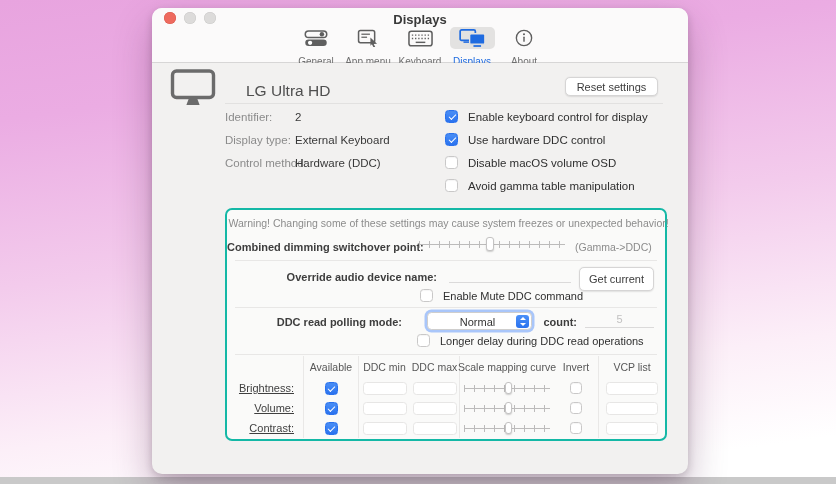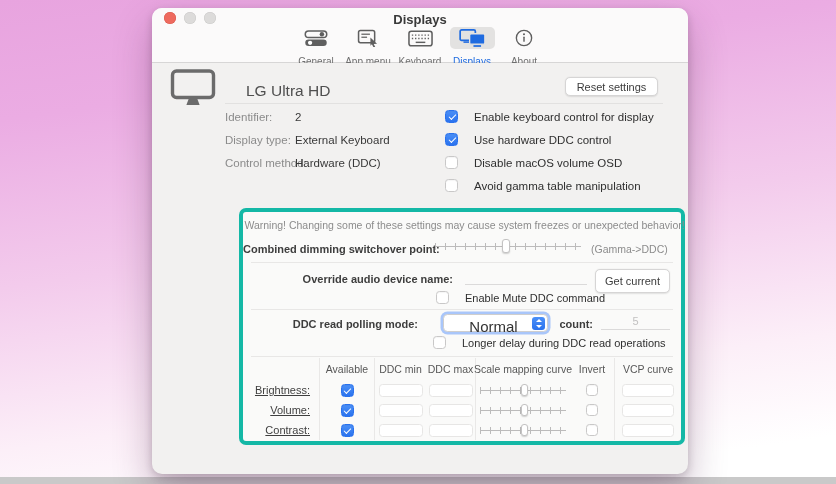--- a/index.html
+++ b/index.html
@@ -42,55 +42,55 @@
     background:#ffffff;border:1px solid #d6d5d5;border-radius:5px;
     font-family:inherit;font-size:11px;color:#3c3c3c;
     box-shadow:0 .5px 1.5px rgba(0,0,0,.10);padding:0;
   }
   .reset-btn{position:absolute;left:413px;top:14px;width:93px;height:19px;}
   .hdr-divider{position:absolute;left:73px;right:25px;top:40px;height:1px;background:#e2e1e0;}
 
   .inforow{position:absolute;left:73px;height:16px;font-size:11.5px;white-space:nowrap;}
   .flabel{position:absolute;left:0;color:#8b8b8b;}
   .fvalue{position:absolute;left:70px;color:#383838;}
-  .cbrow{position:absolute;display:flex;align-items:center;gap:16px;white-space:nowrap;}
+  .cbrow{position:absolute;display:flex;align-items:center;gap:10px;white-space:nowrap;}
   .cbrow .cblabel{font-size:11.5px;color:#2f2f2f;}
 
   .cb{width:13px;height:13px;border-radius:3.5px;background:#fff;border:1px solid #c9c8c8;
       box-sizing:border-box;position:relative;flex:none;
       box-shadow:inset 0 1px 1px rgba(0,0,0,.04);}
   .cb.on{background:linear-gradient(#4b90f8,#2a72ee);border-color:#2a72ee;}
   .cb.on::after{content:'';position:absolute;left:2.5px;top:3px;width:6px;height:3.2px;
       border-left:1.6px solid #fff;border-bottom:1.6px solid #fff;transform:rotate(-45deg);}
   .cb.small{width:12px;height:12px;}
 
   
-  .advbox{position:absolute;left:87px;top:145px;width:438px;height:229px;
-    background:#fafaf9;border:4px solid #14b8a6;border-radius:7px;box-sizing:content-box;}
+  .advbox{position:absolute;left:73px;top:145px;width:438px;height:229px;
+    background:#fafaf9;border:2px solid #14b8a6;border-radius:7px;box-sizing:content-box;}
   .warnrow{position:absolute;top:7px;left:0;right:0;display:flex;justify-content:center;
     align-items:center;gap:5px;font-size:10.5px;color:#8c8c8c;white-space:nowrap;}
   .advlabel{position:absolute;text-align:right;font-size:11px;font-weight:600;color:#3d3d3d;white-space:nowrap;}
   .advtext{font-size:10.5px;color:#8c8c8c;}
   .boxdiv{position:absolute;left:8px;right:8px;height:1px;background:#e8e7e6;}
 
   .tickslider{position:absolute;}
   .tickslider .rail{position:absolute;left:0;right:0;top:calc(50% - .5px);height:1px;background:#bcbbbb;}
   .tickslider .ticks{position:absolute;left:0;right:0;top:calc(50% - 3.5px);height:7px;
       background:repeating-linear-gradient(to right,#bcbbbb 0 1px,transparent 1px 10px);}
   .tickslider .thumb{position:absolute;top:0;width:8px;height:100%;background:#fff;
       border:1px solid #c4c3c3;border-radius:3px;box-sizing:border-box;
       box-shadow:0 1px 1.5px rgba(0,0,0,.18);}
 
   .ufield{position:absolute;background:transparent;border:none;border-bottom:1px solid #dbdada;
       font-family:inherit;font-size:11px;color:#3d3d3d;padding:0 2px;height:16px;outline:none;}
   .count-field{text-align:center;color:#c2c1c1;}
 
   .popup{position:absolute;width:105px;height:18px;background:#fff;border:.5px solid #cfcecd;
       border-radius:4.5px;box-shadow:0 0 0 2.5px rgba(72,135,251,.45);box-sizing:border-box;}
-  .popup .ptext{position:absolute;left:0;right:16px;top:2.5px;text-align:center;font-size:15px;color:#333;margin-left:12px;}
+  .popup .ptext{position:absolute;left:0;right:16px;top:2.5px;text-align:center;font-size:11px;color:#333;margin-left:12px;}
   .stepper{position:absolute;right:2px;top:2px;width:13px;height:13px;border-radius:3px;
       background:linear-gradient(#4b90f8,#2a72ee);}
   .stepper::before{content:'';position:absolute;left:3.5px;top:2.2px;
       border-left:3px solid transparent;border-right:3px solid transparent;border-bottom:3.6px solid #fff;}
   .stepper::after{content:'';position:absolute;left:3.5px;bottom:2.2px;
       border-left:3px solid transparent;border-right:3px solid transparent;border-top:3.6px solid #fff;}
   .getcur-btn{position:absolute;left:352px;top:57px;width:75px;height:24px;}
 
   
   .ctltable{position:absolute;left:0;right:0;top:146px;bottom:0;display:grid;
@@ -278,21 +278,21 @@
       <div class="boxdiv" style="top:144px;"></div>
 
       <div class="ctltable">
 
         <div class="tcell bdr"></div>
         <div class="tcell bdr thead">Available</div>
         <div class="tcell thead">DDC min</div>
         <div class="tcell bdr thead">DDC max</div>
         <div class="tcell thead">Scale mapping curve</div>
         <div class="tcell bdr thead">Invert</div>
-        <div class="tcell thead">VCP curve</div>
+        <div class="tcell thead">VCP list</div>
 
         <div class="tcell bdr trowlabel">Brightness:</div>
         <div class="tcell bdr">
             <span class="cb on"></span>
           </div>
         <div class="tcell">
             <input class="mini-field" value="" style="">
           </div>
         <div class="tcell bdr">
             <input class="mini-field" value="" style="">

